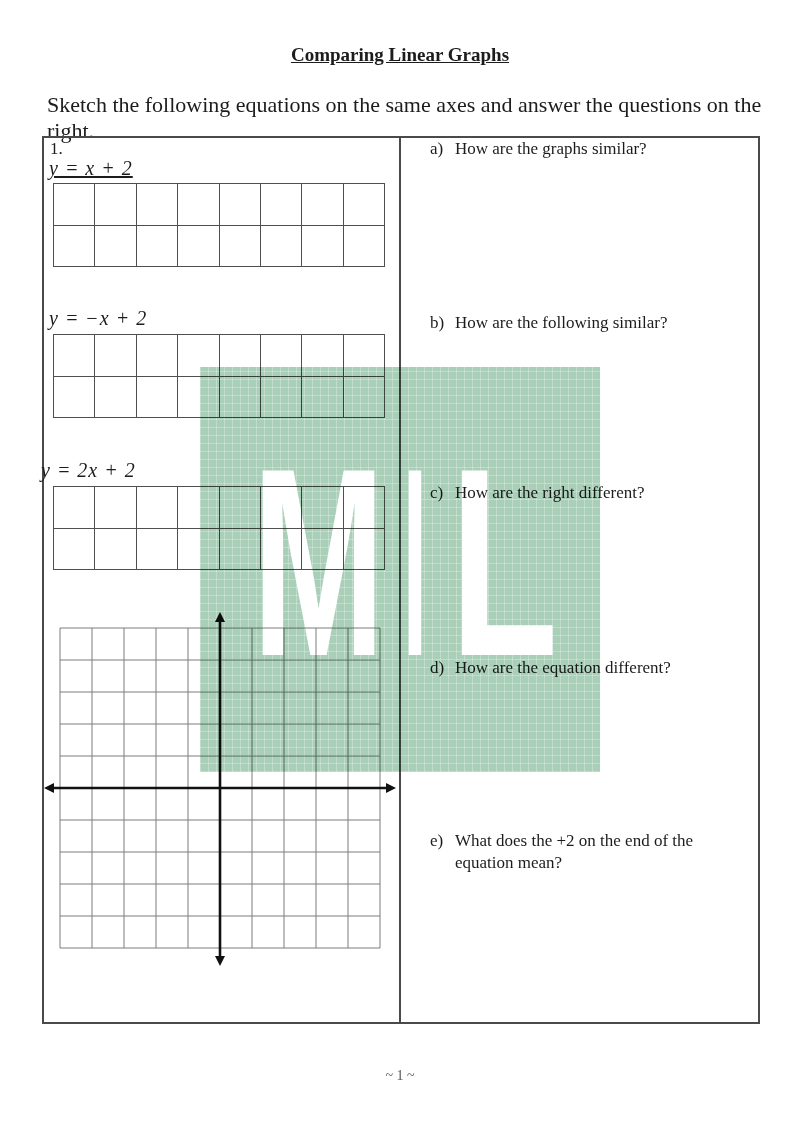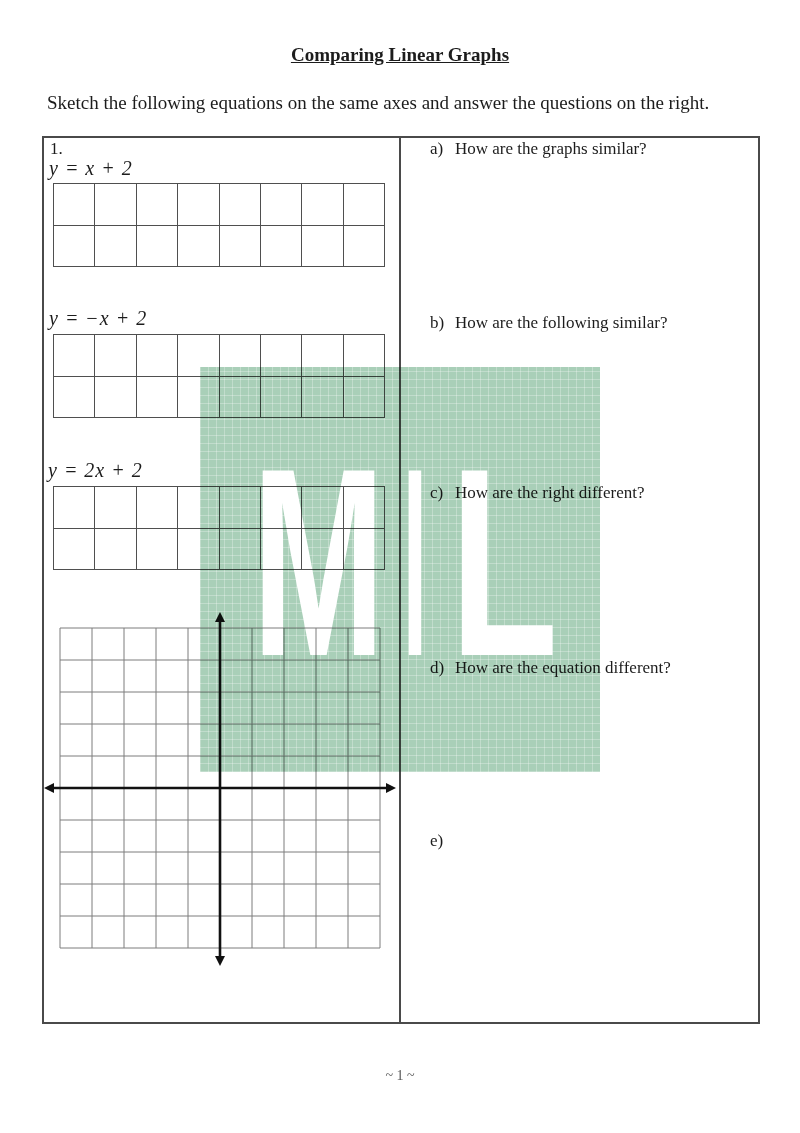--- a/index.html
+++ b/index.html
@@ -21,30 +21,30 @@
   #watermark-letters text{
     font-family:"Liberation Sans", sans-serif;font-weight:700;fill:#ffffff;
     font-size:268px;
   }
 
   
   #content{left:0;top:0;width:800px;height:1112px;z-index:3;mix-blend-mode:multiply;}
 
   #page-title{left:0;top:44px;width:800px;text-align:center;
     font-size:19px;font-weight:bold;text-decoration:underline;}
-  #instruction{left:47px;top:92px;width:720px;font-size:19px;}
+  #instruction{left:47px;top:92px;width:720px;font-size:22px;}
 
   #outer-table{left:42px;top:136px;width:714px;height:884px;border:2px solid #4a4a4a;}
   #column-divider{left:399px;top:136px;width:2px;height:888px;background:#4a4a4a;}
 
   .problem-number{left:50px;top:139px;font-size:17px;}
   .equation{font-size:20px;font-style:italic;letter-spacing:1px;}
-  #equation-1{left:49px;top:157px;}
+  #equation-1{left:49px;top:157px;text-decoration:underline;}
   #equation-2{left:49px;top:307px;}
-  #equation-3{left:48px;top:459px;}
+  #equation-3{left:41px;top:459px;}
 
   .value-table{
     display:grid;width:332px;height:84px;grid-auto-rows:1fr;
     border-top:1px solid #4f4f4f;border-left:1px solid #4f4f4f;
     box-sizing:border-box;background:transparent;
   }
   .vt-cell{border-right:1px solid #4f4f4f;border-bottom:1px solid #4f4f4f;}
   #value-table-1{left:53px;top:183px;}
   #value-table-2{left:53px;top:334px;}
   #value-table-3{left:53px;top:486px;}
@@ -190,16 +190,17 @@
   <div class="abs question-row" id="question-c">
     <span class="q-label">c)</span>
     <span class="q-text">How are the right different?</span>
   </div>
   <div class="abs question-row" id="question-d">
     <span class="q-label">d)</span>
     <span class="q-text">How are the equation different?</span>
   </div>
   <div class="abs question-row" id="question-e">
     <span class="q-label">e)</span>
+    <span class="q-text">What does the +2 on the end of the equation mean?</span>
   </div>
 
   <div class="abs" id="page-number">~ 1 ~</div>
 </div>
 
 </body></html>

